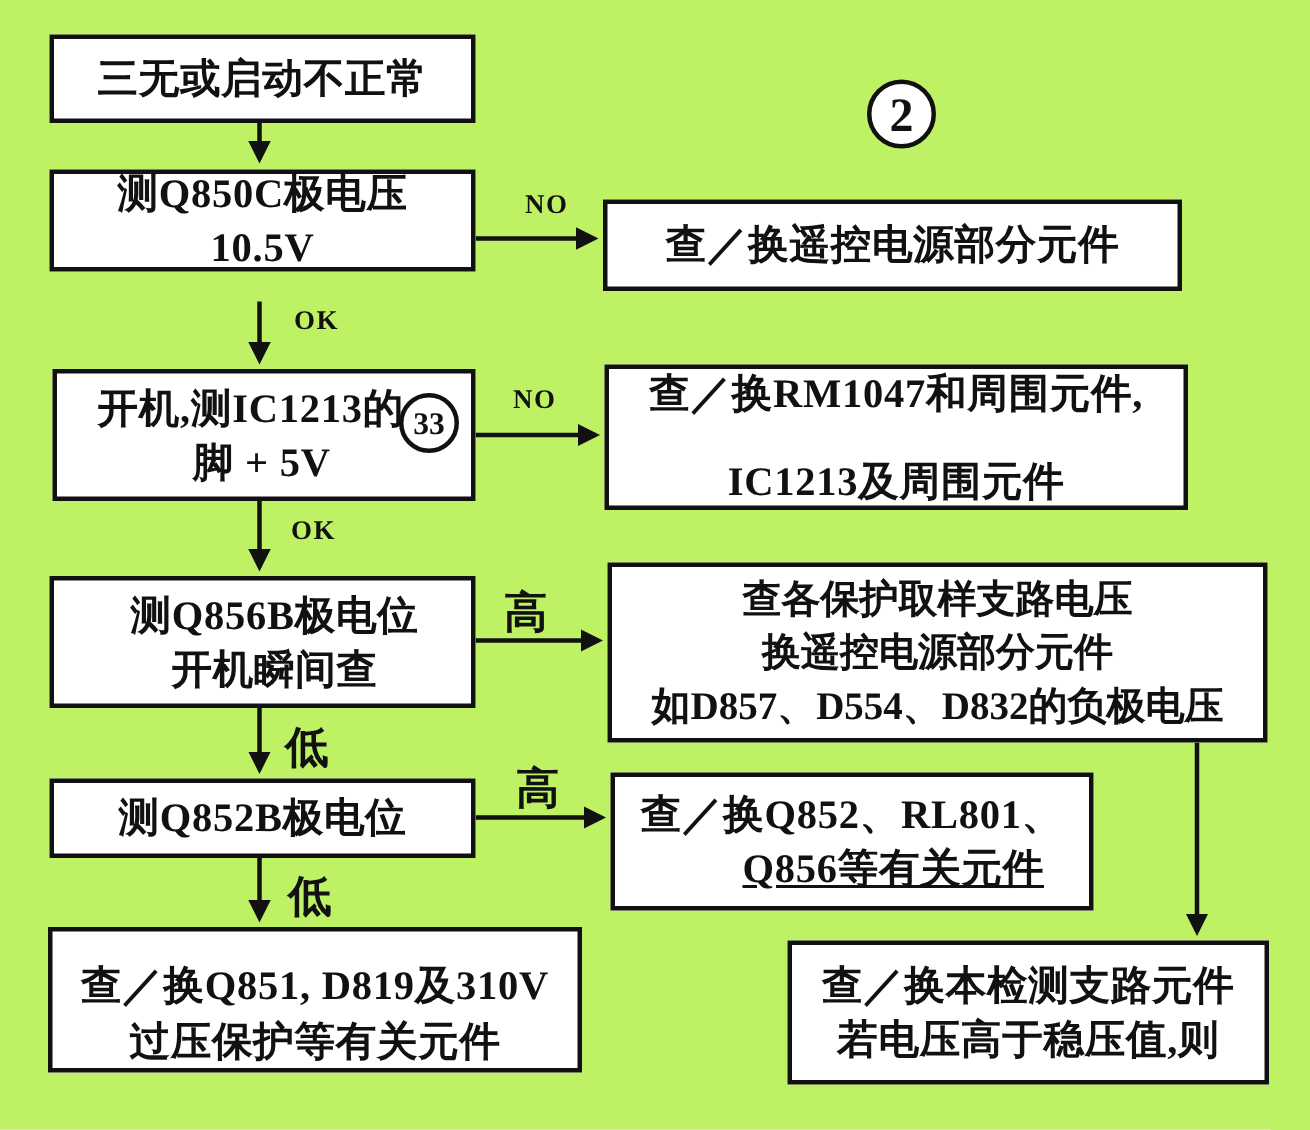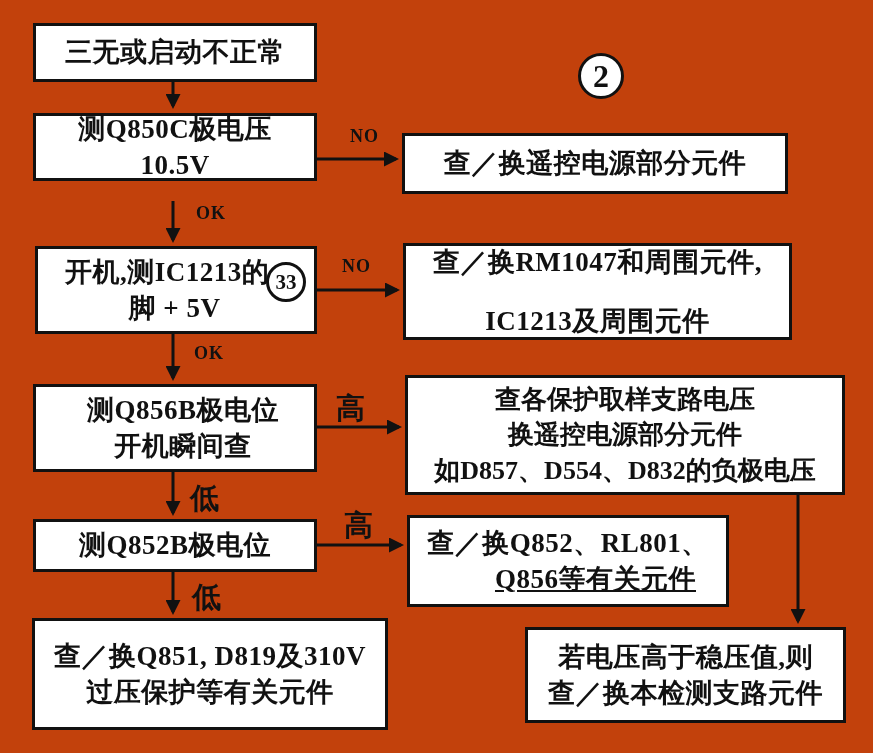--- a/index.html
+++ b/index.html
@@ -1,19 +1,19 @@
 <!DOCTYPE html>
 <html><head>
 <meta charset="utf-8">
 <style>
   html,body{margin:0;padding:0;background:#e8e8e4;}
   #canvas{
     position:relative;
     width:873px;height:753px;
-    background:#c2410c;
+    background:#bef264;
     font-family:"Liberation Serif","DejaVu Serif",serif;
     color:#111111;
     overflow:hidden;
   }
   .box{
     position:absolute;
     box-sizing:border-box;
     border:3px solid #111111;
     display:flex;
     flex-direction:column;
@@ -68,21 +68,21 @@
   #node-q850  {left:33px; top:113px; width:284px;height:68px;}
   #node-r1    {left:402px;top:133px; width:386px;height:61px;}
   #node-ic1213{left:35px; top:246px; width:282px;height:88px; align-items:flex-start;padding-left:27px;text-align:left;}
   #node-ic1213 .ln2{align-self:center;padding-right:30px;}
   #node-r2    {left:403px;top:243px; width:389px;height:97px;gap:22px;}
   #node-q856  {left:33px; top:384px; width:284px;height:88px;padding-left:16px;}
   #node-r3    {left:405px;top:375px; width:440px;height:120px;font-size:26px;letter-spacing:0;}
   #node-q852  {left:33px; top:519px; width:284px;height:53px;}
   #node-r4    {left:407px;top:515px; width:322px;height:92px;}
   #node-r4 .ln2{padding-left:55px;text-decoration:underline;}
-  #node-f     {left:32px; top:618px; width:356px;height:112px;}
+  #node-f     {left:32px; top:618px; width:356px;height:97px;justify-content:flex-end;}
   #node-g     {left:525px;top:627px; width:321px;height:96px;}
   
   #edge-label-no1 {left:350px;top:126px;}
   #edge-label-ok1 {left:196px;top:203px;}
   #edge-label-no2 {left:342px;top:256px;}
   #edge-label-ok2 {left:194px;top:343px;}
   #edge-label-high1{left:336px;top:389px;font-size:29px;}
   #edge-label-low1 {left:190px;top:479px;font-size:29px;}
   #edge-label-high2{left:344px;top:506px;font-size:29px;}
   #edge-label-low2 {left:192px;top:578px;font-size:29px;}
@@ -153,22 +153,22 @@
     <div class="ln">查／换Q852、RL801、</div>
     <div class="ln ln2">Q856等有关元件</div>
   </div>
 
   <div class="box" id="node-f">
     <div class="ln">查／换Q851, D819及310V</div>
     <div class="ln">过压保护等有关元件</div>
   </div>
 
   <div class="box" id="node-g">
+    <div class="ln">查／换本检测支路元件</div>
     <div class="ln">若电压高于稳压值,则</div>
-    <div class="ln">查／换本检测支路元件</div>
   </div>
 
   <div class="edge-label" id="edge-label-no1">NO</div>
   <div class="edge-label" id="edge-label-ok1">OK</div>
   <div class="edge-label" id="edge-label-no2">NO</div>
   <div class="edge-label" id="edge-label-ok2">OK</div>
   <div class="edge-label" id="edge-label-high1">高</div>
   <div class="edge-label" id="edge-label-low1">低</div>
   <div class="edge-label" id="edge-label-high2">高</div>
   <div class="edge-label" id="edge-label-low2">低</div>

